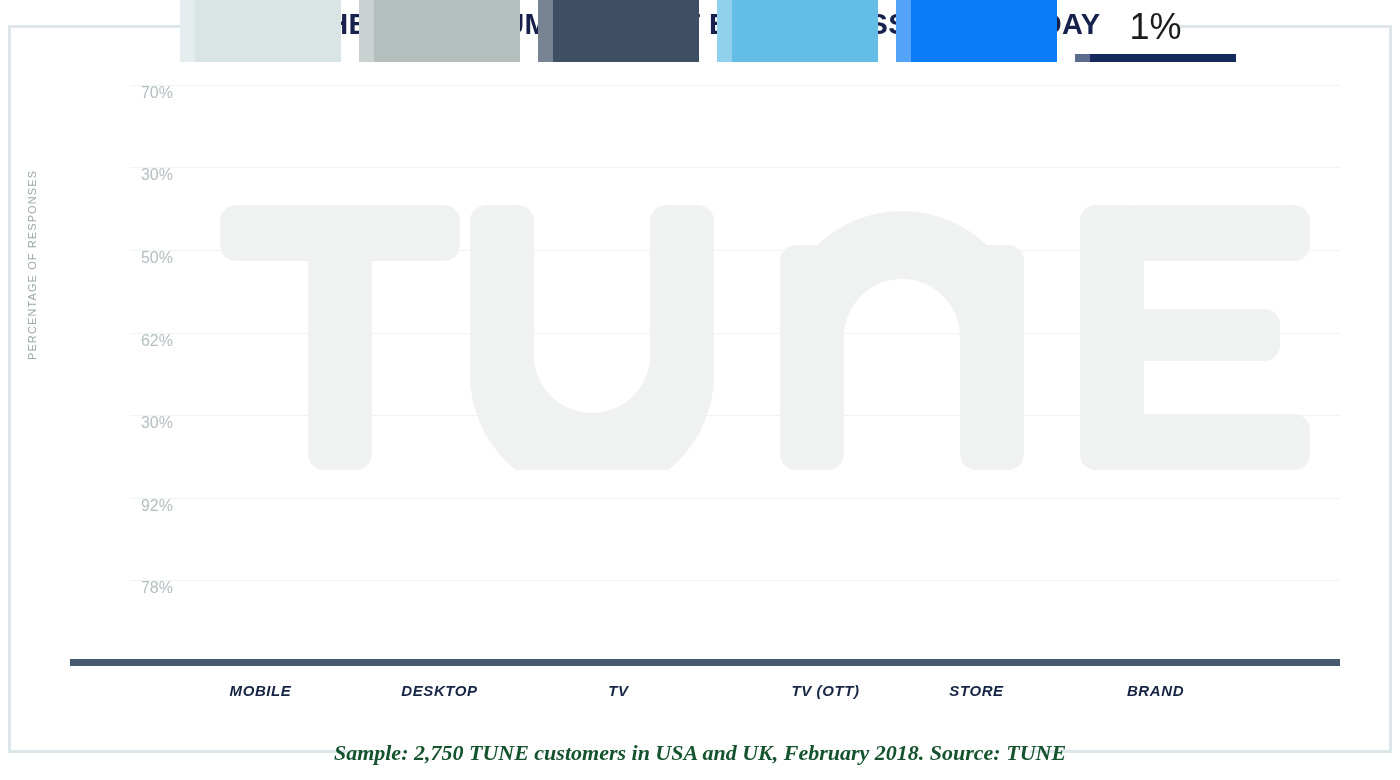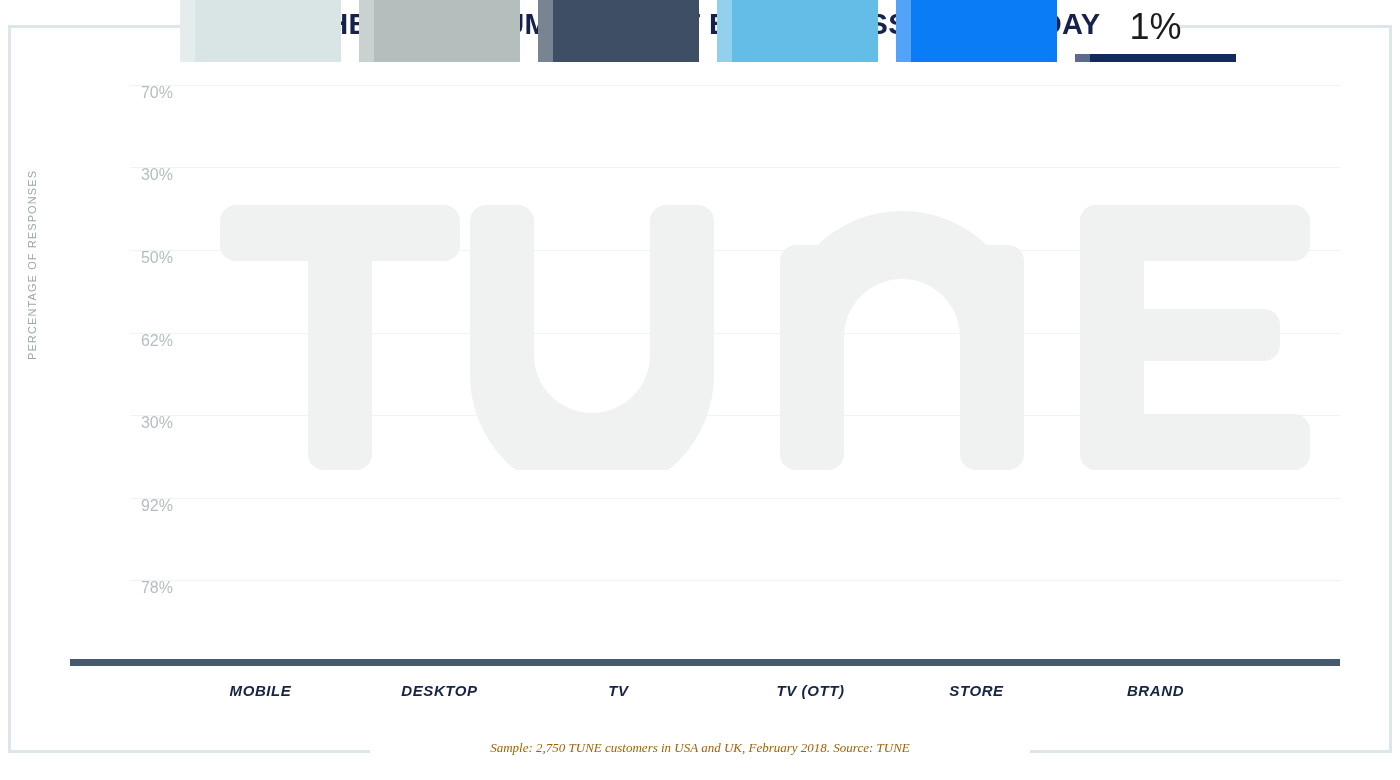--- a/index.html
+++ b/index.html
@@ -189,23 +189,24 @@
 
   
   .footer {
     position: absolute;
     left: 0;
     top: 740px;
     width: 1400px;
     text-align: center;
     font-family: "Liberation Serif", serif;
     font-style: italic;
-    font-size: 13px;
-    color: #a16207;
-    white-space: nowrap;
+    font-size: 22px;
+    color: #14532d;
+    white-space: nowrap;
+    font-weight: bold;
   }
 </style>
 </head>
 <body>
 
 <div class="page">
 
   <div class="frame"></div>
   <div class="frame-gap-top"></div>
   <div class="frame-gap-bottom"></div>
@@ -299,19 +300,19 @@
           <div class="bar-value" style="bottom: 14.2603px;">1%</div>
         </div>
       </div>
   </div>
 
   <div class="baseline"></div>
   <div class="cats" id="cats">
       <div class="cat" style="left: 110px; width: 161px;">MOBILE</div>
       <div class="cat" style="left: 289px; width: 161px;">DESKTOP</div>
       <div class="cat" style="left: 468px; width: 161px;">TV</div>
-      <div class="cat" style="left: 660px; width: 161px; text-align: center;">TV (OTT)</div>
+      <div class="cat" style="left: 675px; width: 161px; text-align: center;">TV (OTT)</div>
       <div class="cat" style="left: 826px; width: 161px;">STORE</div>
       <div class="cat" style="left: 1005px; width: 161px;">BRAND</div>
     </div>
 
   <div class="footer">Sample: 2,750 TUNE customers in USA and UK, February 2018. Source: TUNE</div>
 </div>
 
 </body></html>

